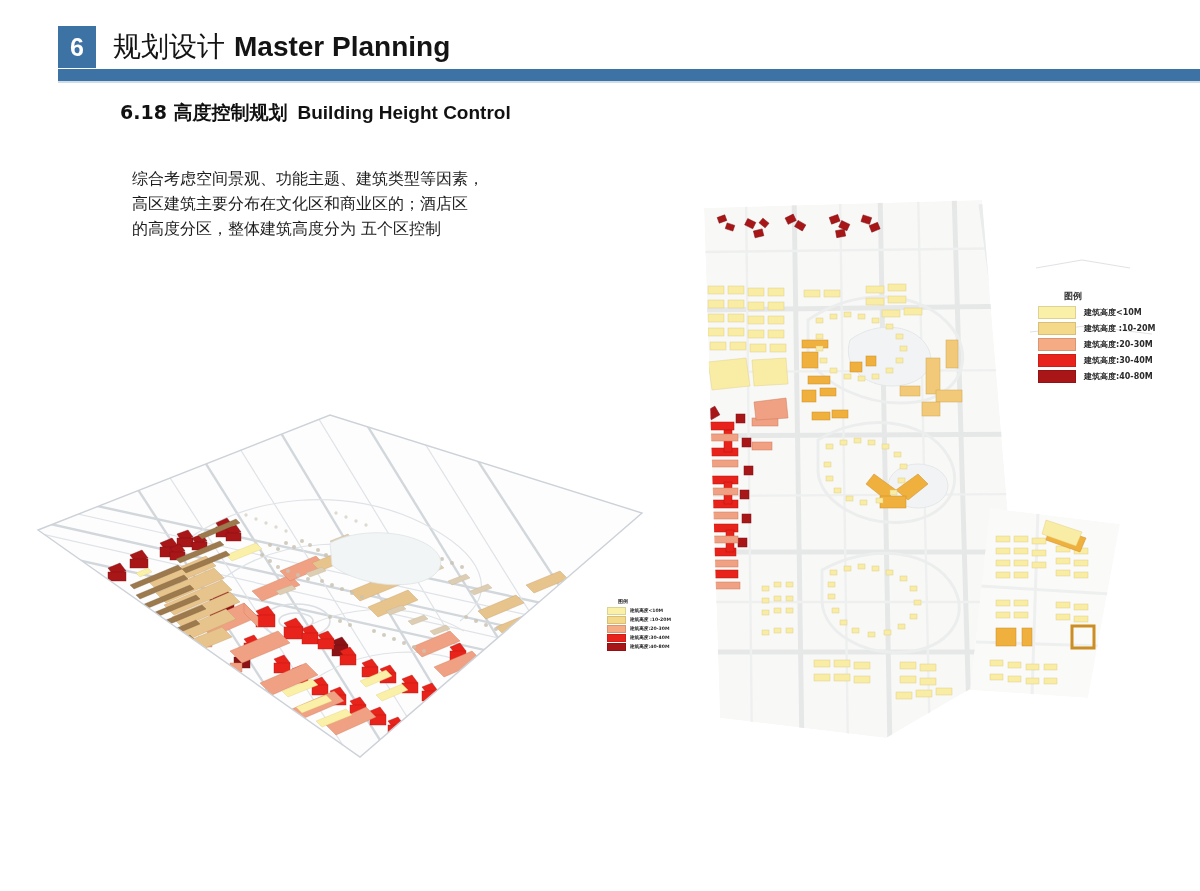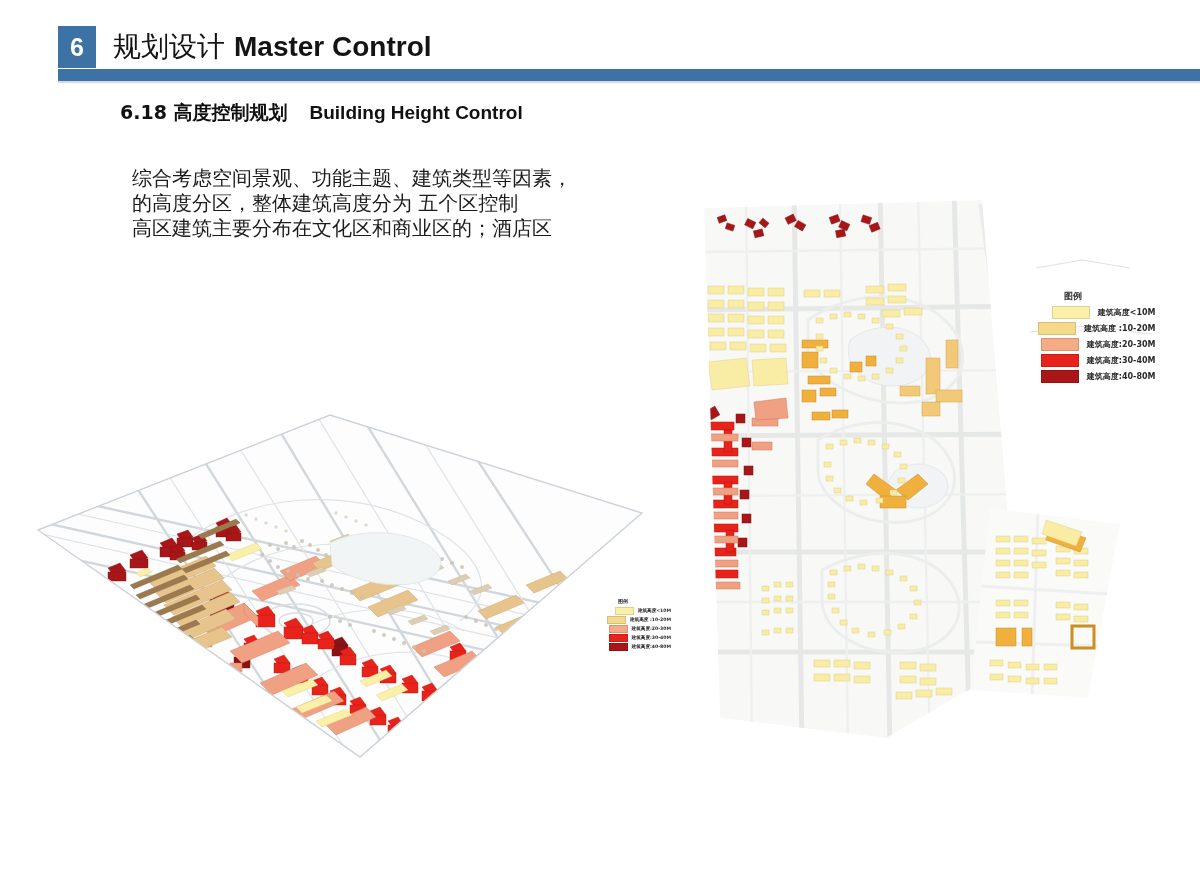--- a/index.html
+++ b/index.html
@@ -65,29 +65,29 @@
   
   #subtitle {
     position: absolute;
     left: 120px; top: 100px;
     font-size: 19px;
     font-weight: bold;
     color: #111111;
     white-space: nowrap;
   }
   #subtitle .cn { font-family: "DejaVu Sans", sans-serif; }
-  #subtitle .en { font-family: "Liberation Sans", sans-serif; margin-left: 22px; }
+  #subtitle .en { font-family: "Liberation Sans", sans-serif; margin-left: 10px; }
 
   
   #bodytext {
     position: absolute;
     left: 132px; top: 166px;
     width: 430px;
     font-family: "DejaVu Sans", sans-serif;
-    font-size: 20px;
+    font-size: 16px;
     line-height: 25px;
     color: #1c1c1c;
   }
   #bodytext .line { white-space: nowrap; }
 
   
   .map-panel { position: absolute; }
 
   #map-axon {
     left: 30px; top: 395px;
@@ -105,21 +105,20 @@
   .legend-title {
     font-family: "DejaVu Sans", sans-serif;
     color: #333;
     margin: 0 0 3px 0;
     white-space: nowrap;
   }
   .legend-row {
     display: flex;
     align-items: center;
     white-space: nowrap;
-    justify-content: flex-end;
   }
   .legend-swatch {
     flex: none;
     border: 0.5px solid rgba(0,0,0,0.12);
   }
   .legend-label {
     font-family: "DejaVu Sans", sans-serif;
     color: #2a2a2a;
   }
 
@@ -139,34 +138,34 @@
 
   
   #footer { position: absolute; left: 0; top: 830px; width: 1200px; height: 61px; }
 </style>
 </head>
 <body>
 
 <div id="header">
   <div id="header-badge">6</div>
   <div id="header-title">
-    <span class="cn">规划设计</span><span class="en">Master Control</span>
+    <span class="cn">规划设计</span><span class="en">Master Planning</span>
   </div>
   <div id="header-rule"></div>
   <div id="header-rule-shadow"></div>
 </div>
 
 <div id="subtitle">
   <span class="cn">6.18 高度控制规划</span><span class="en">Building Height  Control</span>
 </div>
 
 <div id="bodytext">
   <div class="line">综合考虑空间景观、功能主题、建筑类型等因素，</div>
+  <div class="line">高区建筑主要分布在文化区和商业区的；酒店区</div>
   <div class="line">的高度分区，整体建筑高度分为 五个区控制</div>
-  <div class="line">高区建筑主要分布在文化区和商业区的；酒店区</div>
 </div>
 
 <div class="map-panel" id="map-axon">
   <svg class="map-svg" viewBox="0 0 620 370" preserveAspectRatio="xMidYMid meet">
     <defs>
       <clipPath id="axonClip">
         <polygon points="8,135 300,20 612,118 330,362"></polygon>
       </clipPath>
     </defs>
 

